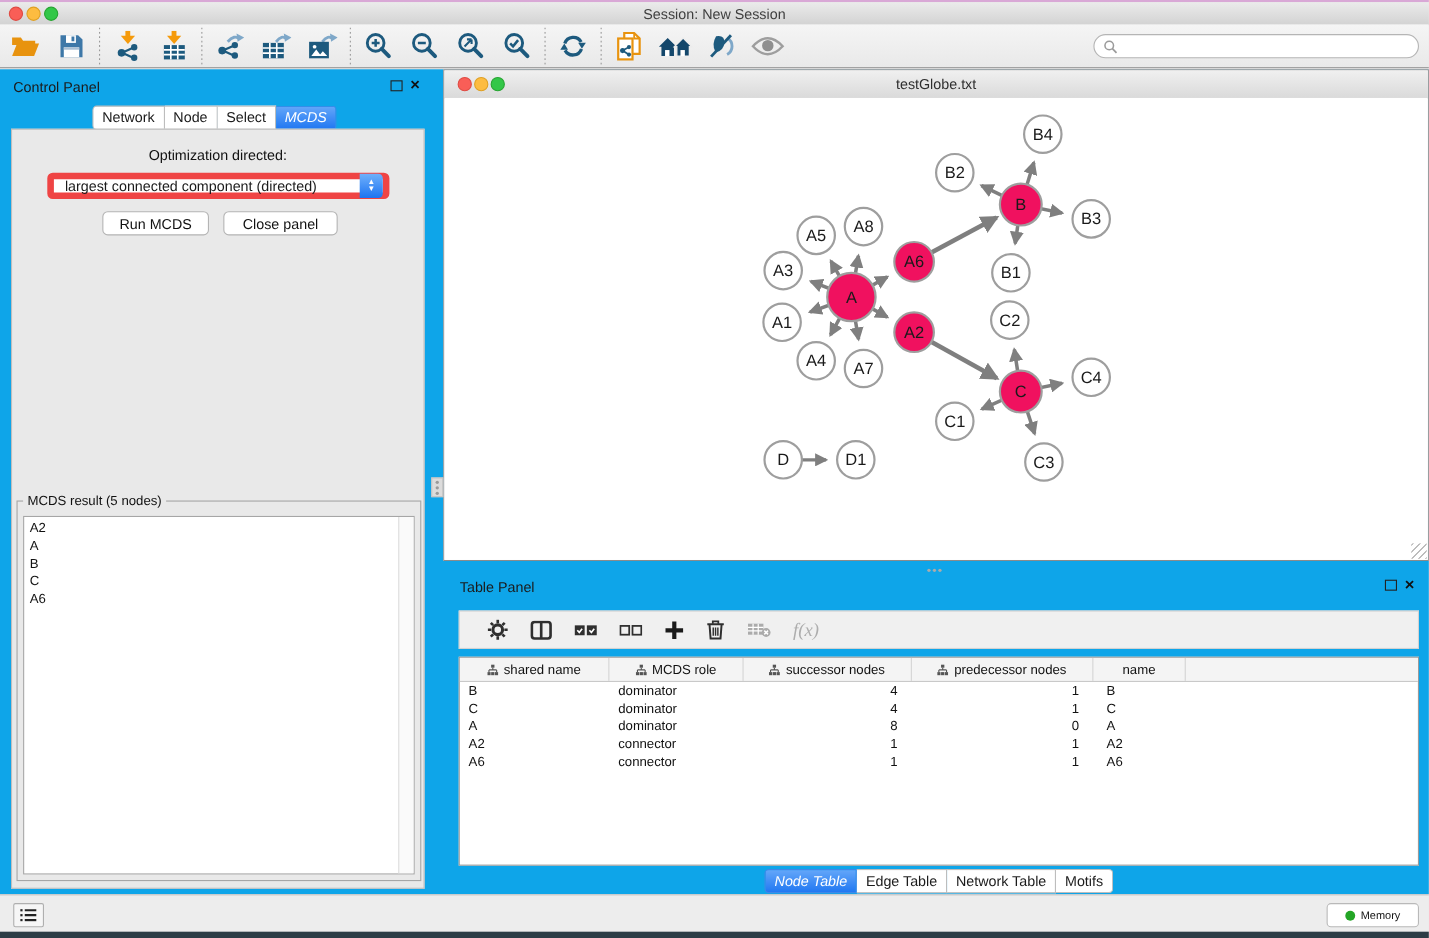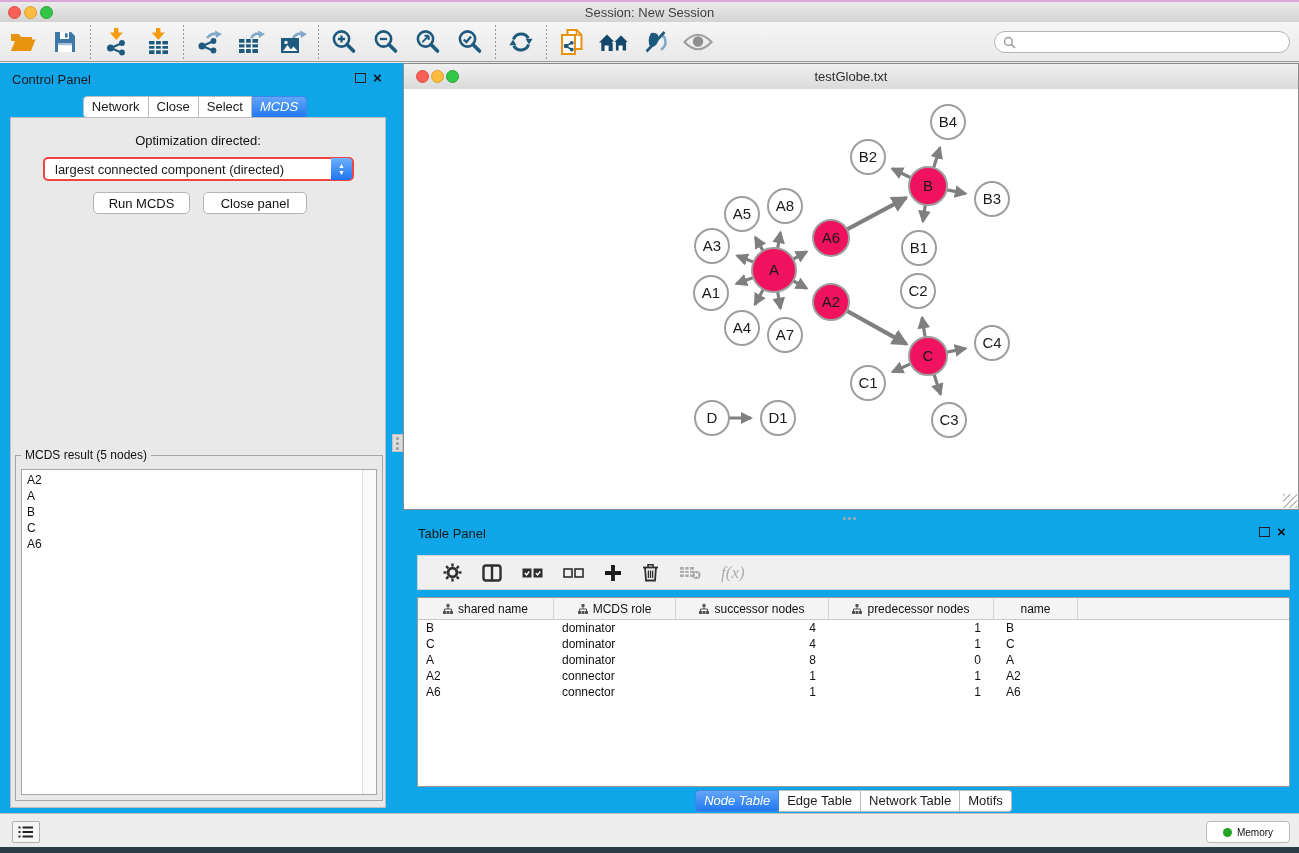--- a/index.html
+++ b/index.html
@@ -41,21 +41,21 @@
   .cp-tabs{position:absolute;left:0;top:33px;width:390px;display:flex;justify-content:center;}
   .tab{height:20px;line-height:20px;padding:0 8px;font-size:13px;background:#fff;
     border:1px solid #BDBDBD;border-left:none;color:#1B1B1B;cursor:default;}
   .tab:first-child{border-left:1px solid #BDBDBD;border-radius:4px 0 0 4px;}
   .tab:last-child{border-radius:0 4px 4px 0;}
   .tab.active{background:linear-gradient(#63A6F9,#2178F2);color:#fff;border-color:#3E87E8;font-style:italic;}
   .cp-body{position:absolute;left:10px;top:54px;width:376px;height:691px;background:#E9E9E9;
     border:1px solid #BEBEBE;box-sizing:border-box;}
   .opt-label{position:absolute;left:0;right:0;top:15px;text-align:center;font-size:13px;color:#111;}
   .select-box{position:absolute;left:32px;top:39px;width:311px;height:24px;background:#fff;
-    border:2px solid #ef4444;border-radius:5px;box-sizing:border-box;display:flex;align-items:center;}
+    border:6px solid #ef4444;border-radius:5px;box-sizing:border-box;display:flex;align-items:center;}
   .select-box .sel-text{flex:1;font-size:13px;color:#1A1A1A;padding-left:10px;white-space:nowrap;overflow:hidden;}
   .sel-stepper{width:21px;height:22px;border-radius:0 4px 4px 0;background:linear-gradient(#6FB0FB,#1D74F1);
     display:flex;flex-direction:column;align-items:center;justify-content:center;color:#fff;}
   .sel-stepper span{font-size:7px;line-height:7px;}
   .btn{position:absolute;height:22px;background:#fff;border:1px solid #B4B4B4;border-radius:5px;
     font-size:13px;color:#111;display:flex;align-items:center;justify-content:center;box-sizing:border-box;}
   .groupbox{position:absolute;left:4px;top:337px;width:366px;height:344px;border:1px solid #A6A6A6;}
   .groupbox .legend{position:absolute;top:-8px;left:5px;background:#E9E9E9;padding:0 4px;font-size:12px;color:#111;}
   .result-list{position:absolute;left:5px;top:13px;right:5px;bottom:5px;background:#fff;border:1px solid #A6A6A6;overflow:hidden;}
   .result-scroll{position:absolute;top:0;right:0;bottom:0;width:13px;background:#FAFAFA;border-left:1px solid #DDD;}
@@ -272,21 +272,21 @@
 
   <div class="content">
 
     <div class="cp-title">Control Panel</div>
     <div class="panel-icons" style="left:355px;top:10px">
       <span class="float-icon"></span>
       <span class="close-icon">×</span>
     </div>
     <div class="cp-tabs">
         <div class="tab">Network</div>
-        <div class="tab">Close</div>
+        <div class="tab">Node</div>
         <div class="tab">Select</div>
         <div class="tab active">MCDS</div>
       </div>
     <div class="cp-body">
       <div class="opt-label">Optimization directed:</div>
       <div class="select-box">
         <span class="sel-text">largest connected component (directed)</span>
         <span class="sel-stepper">
             <span>▲</span>
             <span>▼</span>

